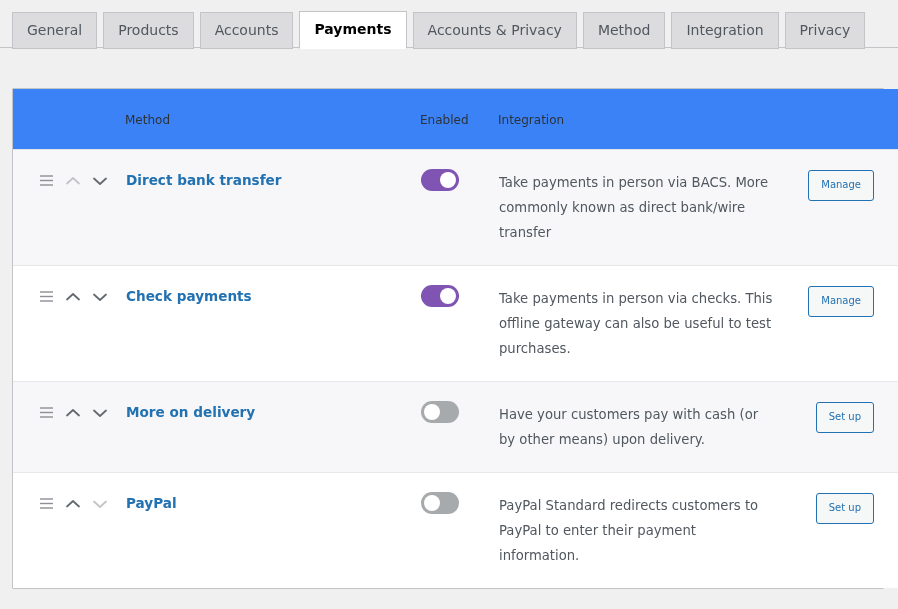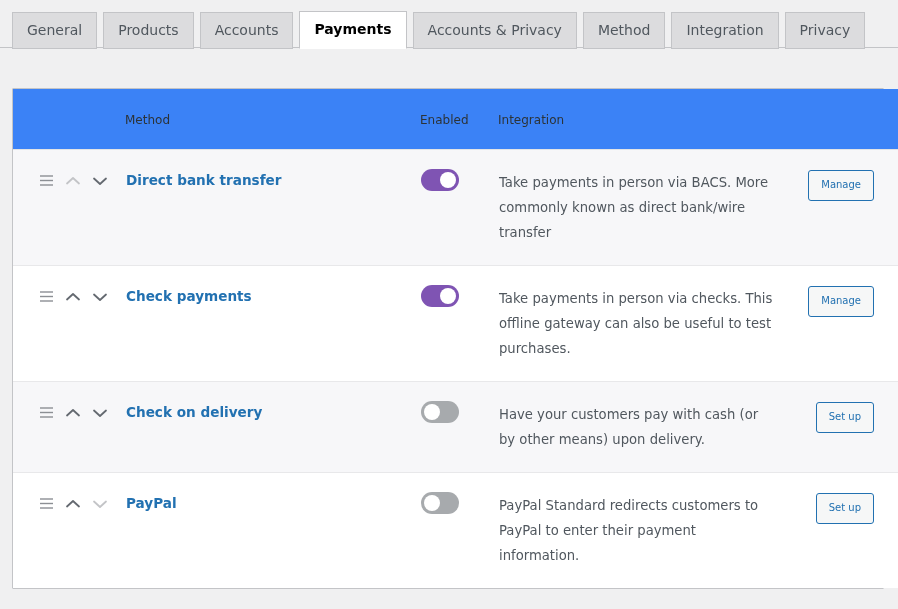--- a/index.html
+++ b/index.html
@@ -230,21 +230,21 @@
         <tr class="method-row">
           <td class="sort-cell"><span class="ico"><svg width="15" height="13" viewBox="0 0 15 13">
                 <line x1="1" x2="14" y1="2" y2="2" stroke="#8c8f94" stroke-width="1.4"></line>
                 <line x1="1" x2="14" y1="6.5" y2="6.5" stroke="#8c8f94" stroke-width="1.4"></line>
                 <line x1="1" x2="14" y1="11" y2="11" stroke="#8c8f94" stroke-width="1.4"></line>
               </svg></span><span class="ico"><svg width="16" height="12" viewBox="0 0 16 12">
                 <polyline points="2,8.5 8,3 14,8.5" fill="none" stroke="#646970" stroke-width="1.8" stroke-linecap="round" stroke-linejoin="round"></polyline>
               </svg></span><span class="ico"><svg width="16" height="12" viewBox="0 0 16 12">
                 <polyline points="2,3.5 8,9 14,3.5" fill="none" stroke="#646970" stroke-width="1.8" stroke-linecap="round" stroke-linejoin="round"></polyline>
               </svg></span></td>
-          <td><a class="method-name">Check on delivery</a></td>
+          <td><a class="method-name">More on delivery</a></td>
           <td><span class="toggle off"><span class="knob"></span></span></td>
           <td class="desc">Have your customers pay with cash (or by other means) upon delivery.</td>
           <td class="action-cell"><button class="btn-secondary">Set up</button></td>
         </tr>
         <tr class="method-row">
           <td class="sort-cell"><span class="ico"><svg width="15" height="13" viewBox="0 0 15 13">
                 <line x1="1" x2="14" y1="2" y2="2" stroke="#8c8f94" stroke-width="1.4"></line>
                 <line x1="1" x2="14" y1="6.5" y2="6.5" stroke="#8c8f94" stroke-width="1.4"></line>
                 <line x1="1" x2="14" y1="11" y2="11" stroke="#8c8f94" stroke-width="1.4"></line>
               </svg></span><span class="ico"><svg width="16" height="12" viewBox="0 0 16 12">

